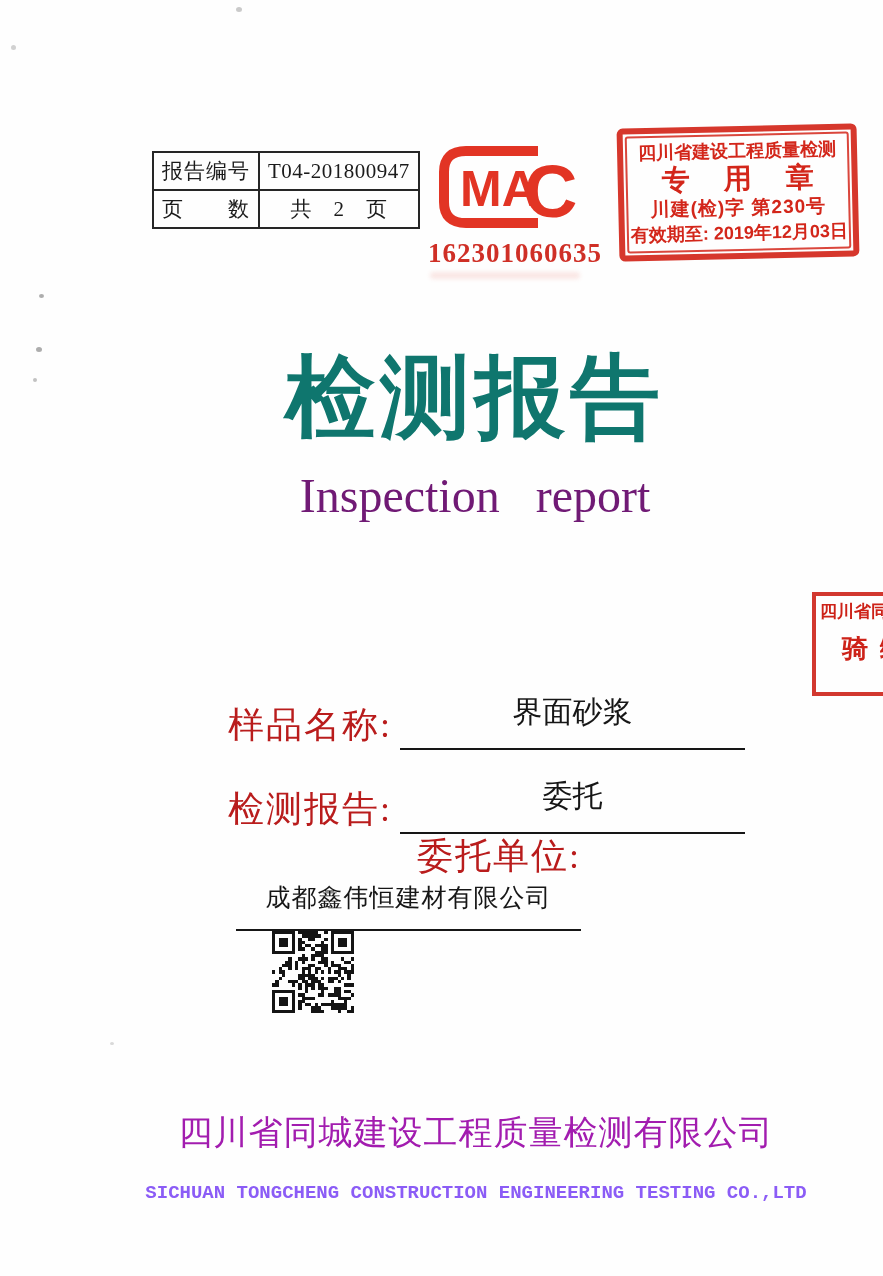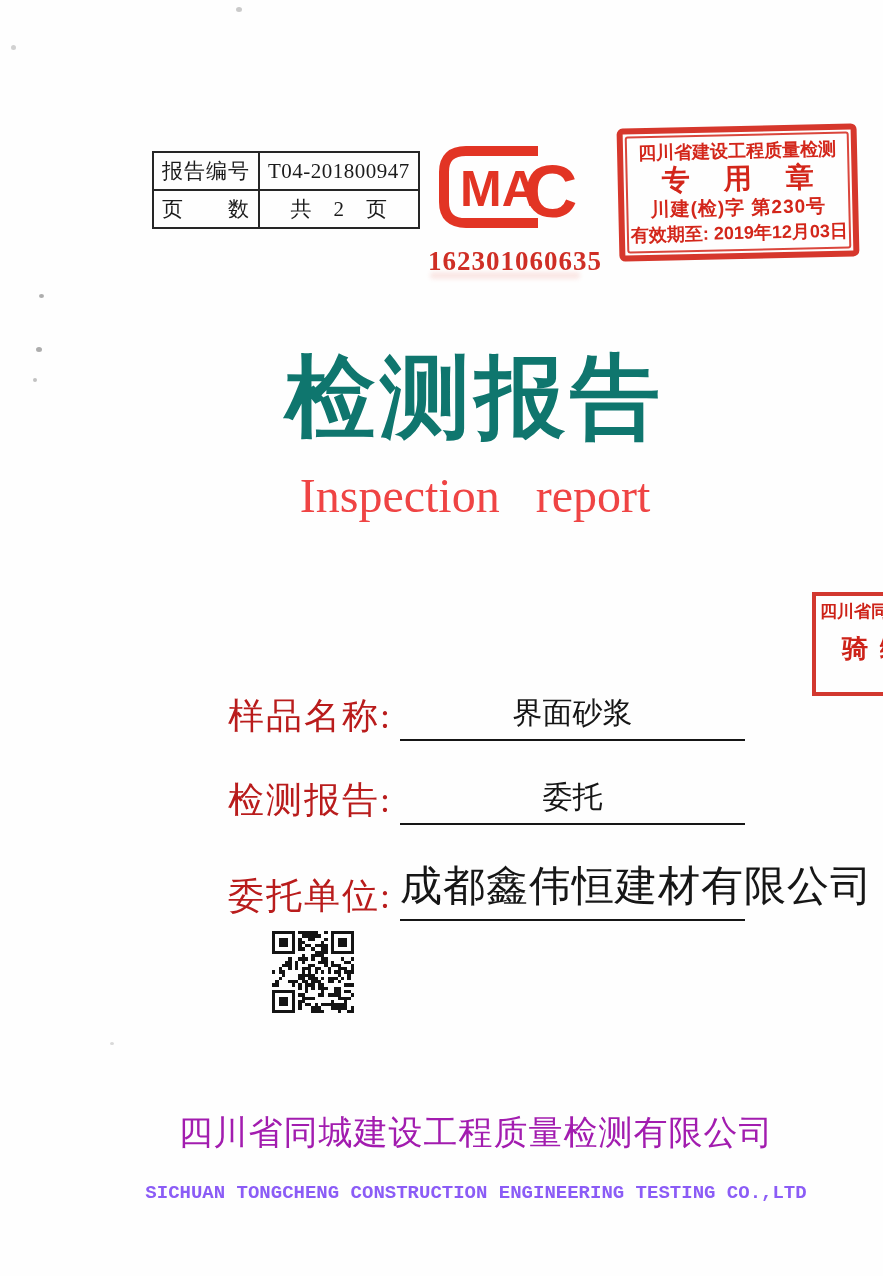--- a/index.html
+++ b/index.html
@@ -17,21 +17,21 @@
     font-size:21px;
     margin-left:10px;
   }
   .meta-table td{border:2px solid #262626;height:36px;padding:0 8px;}
   .meta-table .lbl{width:82px;letter-spacing:1px;white-space:nowrap;}
   .meta-table .val{text-align:center;letter-spacing:.5px;white-space:nowrap;}
   
   .cma{position:absolute;left:428px;top:144px;width:156px;text-align:center;}
   .cma svg{display:block;margin:0 auto;}
   .cma-number{
-    margin-top:16px;font-size:27px;font-weight:bold;color:#cf2f26;
+    margin-top:8px;font-size:27px;font-weight:bold;color:#cf2f26;
     letter-spacing:1px;font-family:"Liberation Serif",serif;white-space:nowrap;
   }
   .cma-smudge{position:absolute;left:430px;top:272px;width:150px;height:7px;
     background:#e05a4a;opacity:.14;filter:blur(2px);border-radius:4px;}
   
   .cert-stamp{
     position:absolute;left:618px;top:126px;width:228px;
     transform:rotate(-1.3deg);
     border:6px solid rgba(211,38,26,.92);border-radius:6px;
     background:rgba(255,255,255,.0);
@@ -47,45 +47,45 @@
   .cert-l4{font-size:18px;white-space:nowrap;}
   
   .title-zh{
     position:absolute;left:230px;top:346px;width:490px;text-align:center;
     font-family:"Liberation Sans","DejaVu Sans",sans-serif;
     font-weight:bold;font-size:90px;line-height:1.15;letter-spacing:5px;color:#0f766e;
     white-space:nowrap;
   }
   .title-en{
     position:absolute;left:230px;top:468px;width:490px;text-align:center;
-    font-family:"Liberation Serif",serif;font-size:48px;color:#ef4444;
+    font-family:"Liberation Serif",serif;font-size:48px;color:#701a75;
     word-spacing:24px;white-space:nowrap;
   }
   
   .seam-stamp{
     position:absolute;left:812px;top:592px;width:120px;height:92px;
     border:4px solid rgba(205,34,24,.9);
     color:#cd2218;font-family:"Liberation Sans",sans-serif;font-weight:bold;
     padding:4px 0 0 4px;
   }
   .seam-l1{font-size:17px;white-space:nowrap;letter-spacing:0;}
   .seam-l2{font-size:26px;white-space:nowrap;letter-spacing:12px;padding-left:22px;margin-top:8px;}
   
   .field-row{position:absolute;left:228px;display:flex;align-items:flex-end;}
   .field-label{
     font-size:36px;letter-spacing:2px;white-space:nowrap;
     font-family:"Liberation Serif",serif;color:#b91c1c;
   }
   .field-value-box{
     margin-left:8px;width:345px;border-bottom:2.5px solid #161616;
-    text-align:center;font-size:30px;padding-bottom:5px;white-space:nowrap;
+    text-align:center;font-size:30px;padding-bottom:15px;white-space:nowrap;
     color:#161616;
   }
-  .f1{top:692px;} .f2{top:776px;} .f3{top:858px;}
-  .f3 .field-value-box{font-size:42px;letter-spacing:1px;}
+  .f1{top:692px;} .f2{top:776px;} .f3{top:832px;flex-direction:column;}
+  .f3 .field-value-box{font-size:25px;letter-spacing:1px;}
   
   .qr{position:absolute;left:272px;top:931px;width:82px;height:82px;}
   .qr svg{width:100%;height:100%;}
   
   .footer-zh{
     position:absolute;left:70px;top:1110px;width:812px;text-align:center;
     font-size:34px;letter-spacing:1px;white-space:nowrap;color:#a21caf;
     font-family:"Liberation Serif",serif;
   }
   .footer-en{

